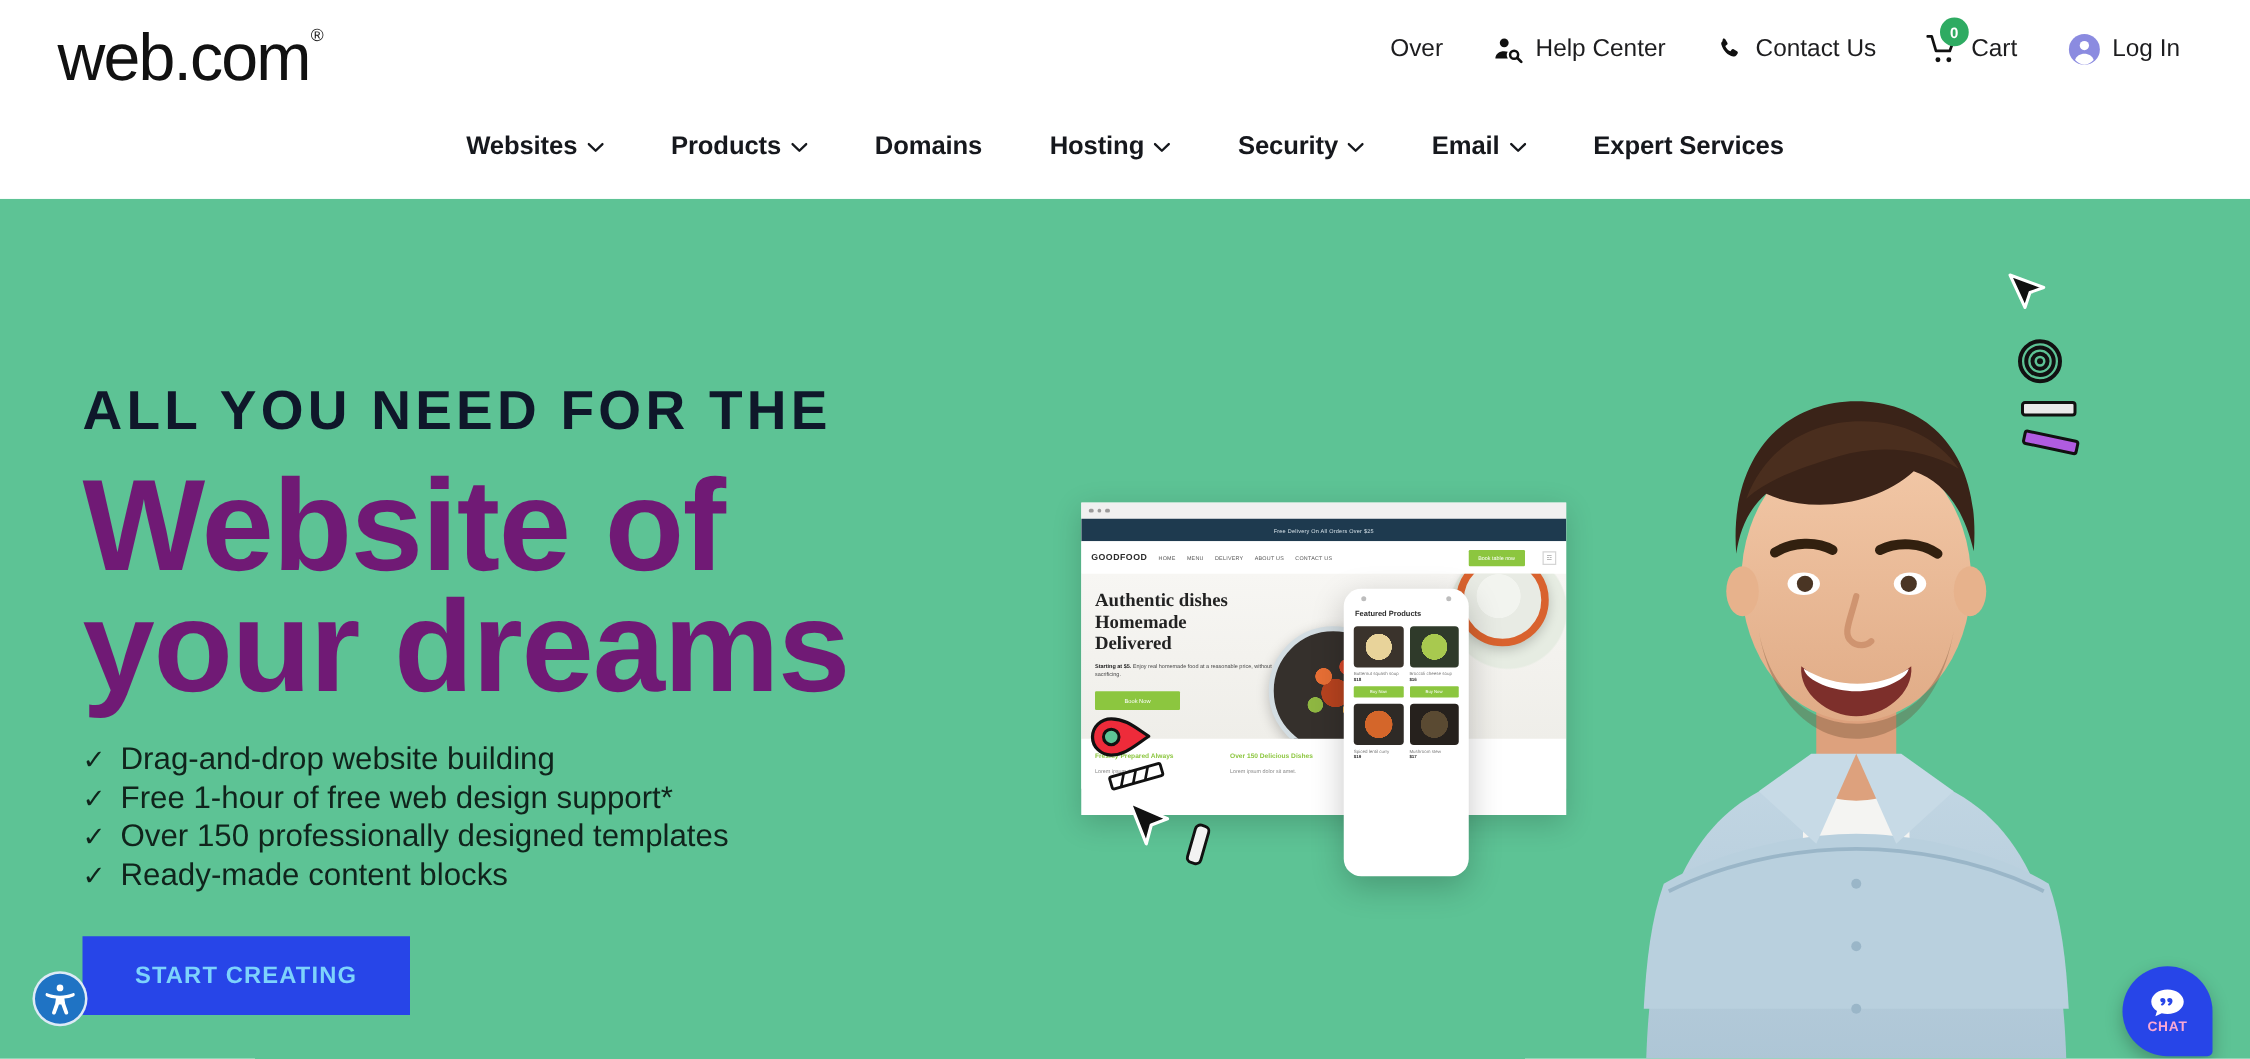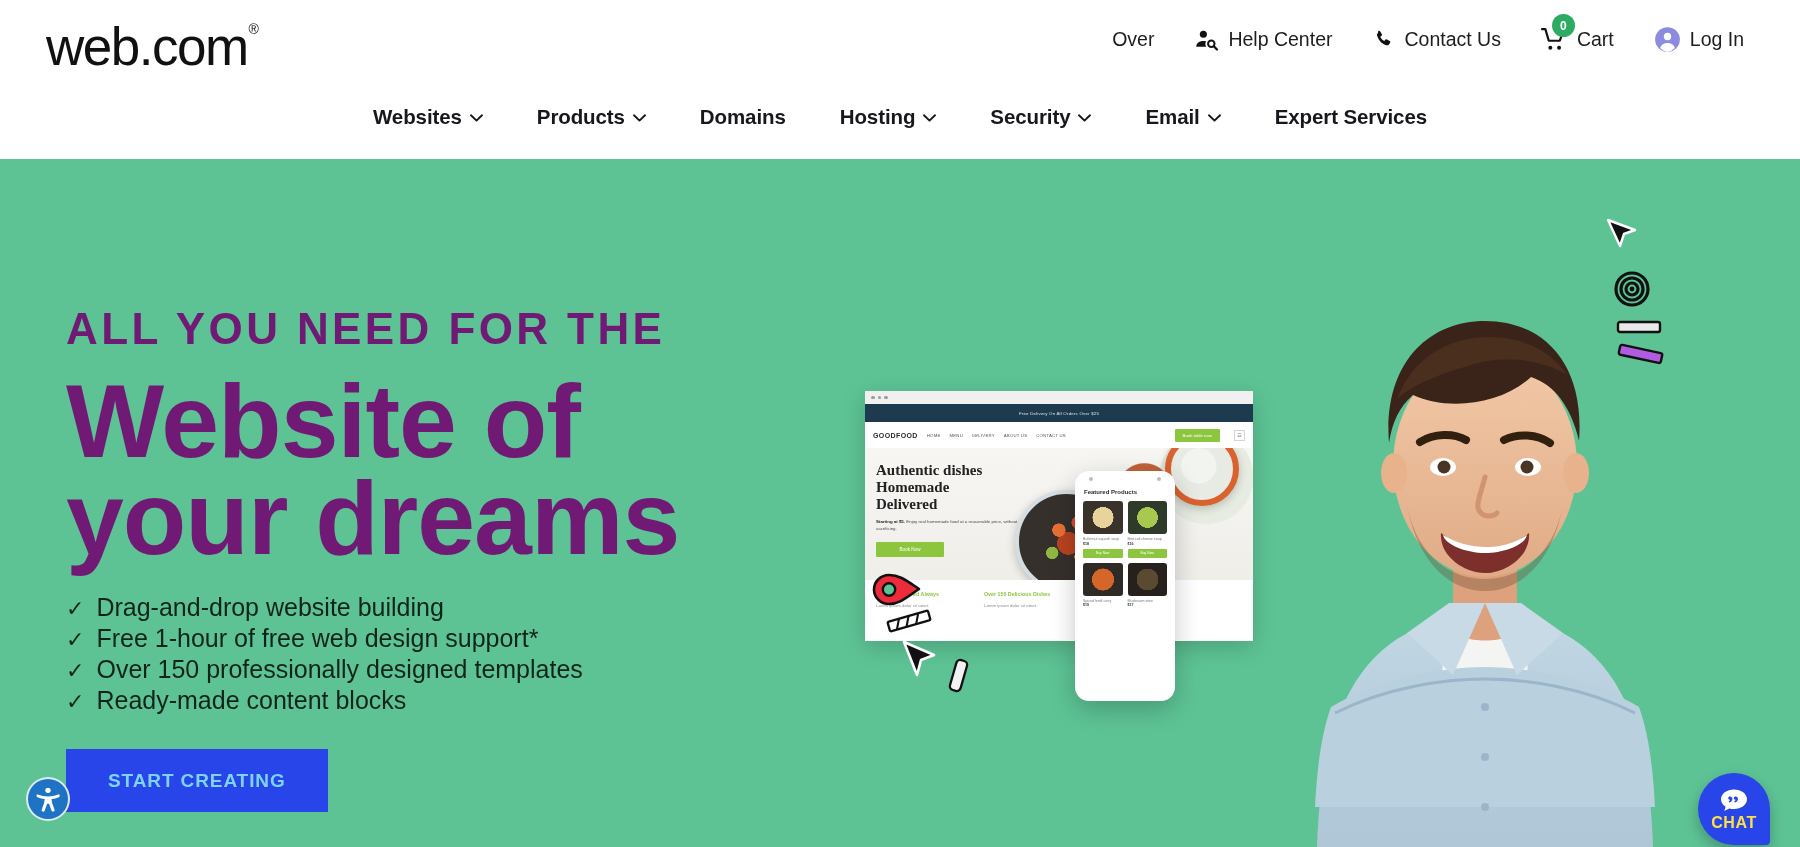--- a/index.html
+++ b/index.html
@@ -131,21 +131,21 @@
   .hero-copy{
     position:absolute;
     left:66px;
     top:148px;
     width:820px;
     z-index:12;
   }
   .eyebrow{
     font-size:44px;
     font-weight:700;
-    color:#701a75;
+    color:#0f172a;
     letter-spacing:3.4px;
     line-height:1;
     margin-bottom:22px;
     white-space:nowrap;
   }
   .headline{
     font-size:104px;
     font-weight:700;
     color:#701a75;
     line-height:0.93;
@@ -191,21 +191,21 @@
     bottom:0;
     top:0;
     width:940px;
     z-index:6;
   }
 
   
   .mockup{
     position:absolute;
     left:5px;
-    top:232px;
+    top:243px;
     width:388px;
     height:250px;
     background:#ffffff;
     box-shadow:0 6px 22px rgba(0,0,0,.18);
     overflow:hidden;
     z-index:7;
   }
   .mk-bar{
     height:13px;
     background:#f0f0f0;
@@ -379,21 +379,21 @@
   .chat-body{
     width:72px;height:72px;
     background:#2745e8;
     border-radius:50% 50% 4px 50%;
     transform:rotate(0deg);
     display:flex;flex-direction:column;align-items:center;justify-content:center;
     gap:3px;
     box-shadow:0 6px 14px rgba(0,0,0,.25);
   }
   .chat-label{
-    color:#fde047;font-size:16px;font-weight:700;letter-spacing:.6px;line-height:1;
+    color:#f9a8d4;font-size:11px;font-weight:700;letter-spacing:.6px;line-height:1;
   }
 </style>
 </head>
 <body>
 
 <header class="site-header">
 
   <div class="utility-bar">
 
     <div class="logo">

